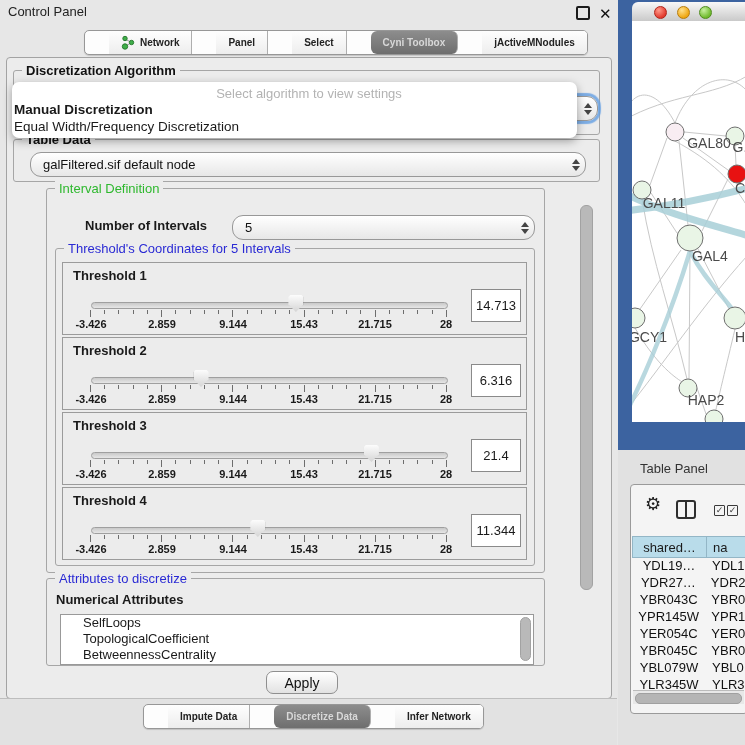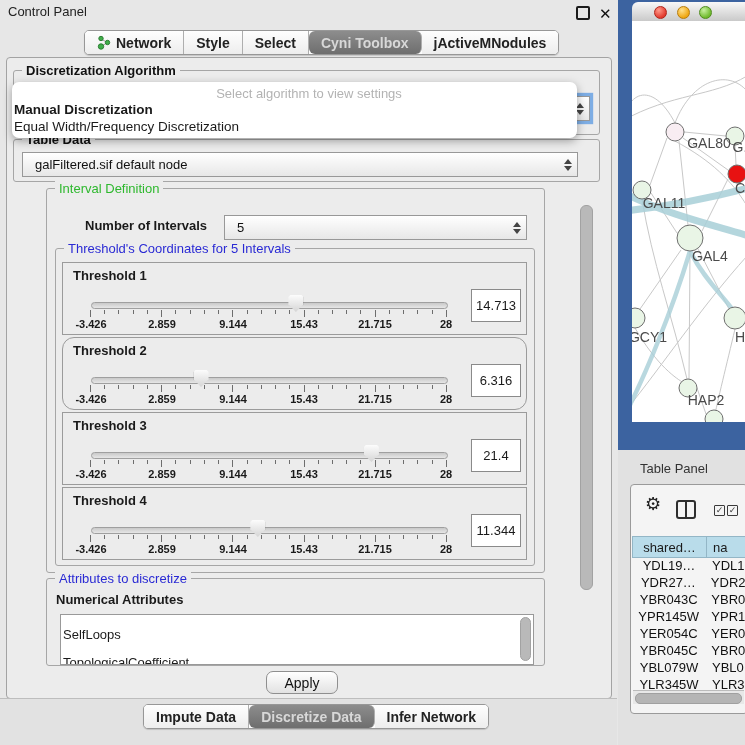--- a/index.html
+++ b/index.html
@@ -9,37 +9,37 @@
   .abs{position:absolute;}
   
   #panel-title{left:8px;top:4px;font-size:13px;color:#222;}
   .win-icons{top:6px;display:flex;gap:9px;align-items:center;}
   #float-icon{width:10px;height:10px;border:2px solid #1c1c1c;border-radius:2px;}
   #close-icon{font-size:15px;font-weight:bold;color:#111;line-height:13px;}
   
   .segbar{display:flex;height:23px;border:1px solid #979797;border-radius:5px;overflow:hidden;
           background:#fdfdfd;box-shadow:0 1px 1px rgba(0,0,0,.15);}
   .seg{display:flex;align-items:center;justify-content:center;gap:5px;padding:0 12px;
-       font-size:14px;font-weight:600;color:#222;border-right:1px solid #aeaeae;
-       background:linear-gradient(#fefefe,#ededed);white-space:nowrap;cursor:default;}
+       font-size:10px;font-weight:600;color:#222;border-right:1px solid #aeaeae;
+       background:linear-gradient(#fefefe,#ededed);white-space:nowrap;cursor:default;margin-left:24px;}
   .seg:last-child{border-right:none;}
   .seg.sel{background:linear-gradient(#8d8d8d,#6e6e6e);color:#d8d8d8;border-radius:6px;}
   
   #content-panel{left:6px;top:57px;width:604px;height:640px;background:#ececec;
                  border:1px solid #a3a3a3;border-radius:4px;}
   .group{position:absolute;border:1px solid #a6a6a6;border-radius:3px;}
   .gtitle{position:absolute;top:-8px;left:8px;background:#ececec;padding:0 4px;
           font-size:13px;line-height:15px;white-space:nowrap;}
   .gtitle.bold{font-weight:bold;color:#111;text-align:right;}
   .gtitle.green{color:#2eb82e;}
   .gtitle.blue{color:#2a2ad4;}
   
-  .combo{position:absolute;height:23px;border:1px solid #989898;border-radius:0;
+  .combo{position:absolute;height:23px;border:1px solid #989898;border-radius:11px;
          background:linear-gradient(#ffffff,#e7e7e7);font-size:13px;color:#111;
-         display:flex;align-items:center;}
+         display:flex;align-items:center;margin-left:8px;}
   .combo .cval{padding-left:12px;flex:1;overflow:hidden;white-space:nowrap;}
   .stepper{width:18px;display:flex;flex-direction:column;align-items:center;justify-content:center;gap:2px;}
   .tri-up{width:0;height:0;border-left:4px solid transparent;border-right:4px solid transparent;border-bottom:5px solid #444;}
   .tri-dn{width:0;height:0;border-left:4px solid transparent;border-right:4px solid transparent;border-top:5px solid #444;}
   .focusring{box-shadow:0 0 1px 3px rgba(98,158,226,.8);}
   
   #algo-popup{left:12px;top:82px;width:565px;height:56px;background:#fff;border-radius:7px;
               box-shadow:0 3px 10px rgba(0,0,0,.35);z-index:40;}
   #algo-popup .prompt{position:absolute;top:4px;left:0;right:0;text-align:center;
                       color:#b3b3b3;font-size:13px;padding-left:29px;}
@@ -56,21 +56,21 @@
          filter:drop-shadow(0 0 1px #777);}
   .ticks{position:absolute;left:27px;top:47px;width:357px;height:8px;display:flex;
          justify-content:space-between;align-items:flex-start;}
   .tick{width:1px;height:4px;background:#6d6d6d;}
   .tick.major{height:7px;}
   .tkl{position:absolute;top:55px;transform:translateX(-50%);font-size:11px;font-weight:bold;color:#1a1a1a;white-space:nowrap;}
   .vbox{position:absolute;left:408px;top:26px;width:48px;height:31px;background:#fff;
         border:1px solid #8a8a8a;font-size:13px;display:flex;align-items:center;justify-content:center;}
   
   #attr-list{left:60px;top:614px;width:472px;height:49px;background:#fff;border:1px solid #999;overflow:hidden;}
-  #attr-list .li{font-size:13px;line-height:16px;padding-left:2px;white-space:nowrap;margin-top:12px;}
+  #attr-list .li{font-size:13px;line-height:16px;padding-left:22px;white-space:nowrap;}
   .vscroll{position:absolute;border-radius:6px;background:#b9b9b9;border:1px solid #a2a2a2;}
   
   #apply-btn{left:266px;top:671px;width:70px;height:21px;border:1px solid #8f8f8f;border-radius:7px;
              background:linear-gradient(#ffffff,#e2e2e2);font-size:14px;color:#111;
              display:flex;align-items:center;justify-content:center;}
   #bottom-strip{left:0;top:698px;width:617px;height:47px;background:#e2e2e2;border-top:1px solid #bdbdbd;}
   
   #net-window{left:618px;top:0;width:127px;height:450px;background:#3c63a0;}
   #net-titlebar{left:14px;top:2px;right:0;height:19px;background:linear-gradient(#f8f8f8,#c9c9c9);
                 border-radius:6px 0 0 0;border-bottom:1px solid #8e8e8e;display:flex;align-items:center;}
@@ -113,21 +113,21 @@
       <svg width="14" height="15" viewBox="0 0 14 15">
         <line x1="4" y1="4" x2="10.5" y2="7.5" stroke="#9a9a9a"></line>
         <line x1="4" y1="11.5" x2="10.5" y2="7.5" stroke="#9a9a9a"></line>
         <circle cx="4" cy="3.5" r="2.2" fill="#3fae49" stroke="#2c7d33"></circle>
         <circle cx="4" cy="11.5" r="2.7" fill="#3fae49" stroke="#2c7d33"></circle>
         <circle cx="10.5" cy="7.5" r="2.2" fill="#3fae49" stroke="#2c7d33"></circle>
       </svg>
       <span>Network</span>
     </div>
     <div class="seg">
-        <span>Style</span>
+        <span>Panel</span>
       </div>
     <div class="seg">
         <span>Select</span>
       </div>
     <div class="seg sel">
         <span>Cyni Toolbox</span>
       </div>
     <div class="seg">
         <span>jActiveMNodules</span>
       </div>
@@ -215,21 +215,21 @@
       </div>
     <span class="tkl" style="left:28px;">-3.426</span>
     <span class="tkl" style="left:99px;">2.859</span>
     <span class="tkl" style="left:170px;">9.144</span>
     <span class="tkl" style="left:241px;">15.43</span>
     <span class="tkl" style="left:312px;">21.715</span>
     <span class="tkl" style="left:383px;">28</span>
     <div class="vbox">14.713</div>
   </div>
 
-  <div class="tpanel" style="top:337px;border-radius:12px;">
+  <div class="tpanel" style="top:337px;">
     <div class="tlabel">Threshold 2</div>
     <div class="track"></div>
     <div class="thumb" id="thumb1" style="left: 130.549px;"></div>
     <div class="ticks">
         <span class="tick major"></span>
         <span class="tick"></span>
         <span class="tick"></span>
         <span class="tick"></span>
         <span class="tick"></span>
         <span class="tick major"></span>

